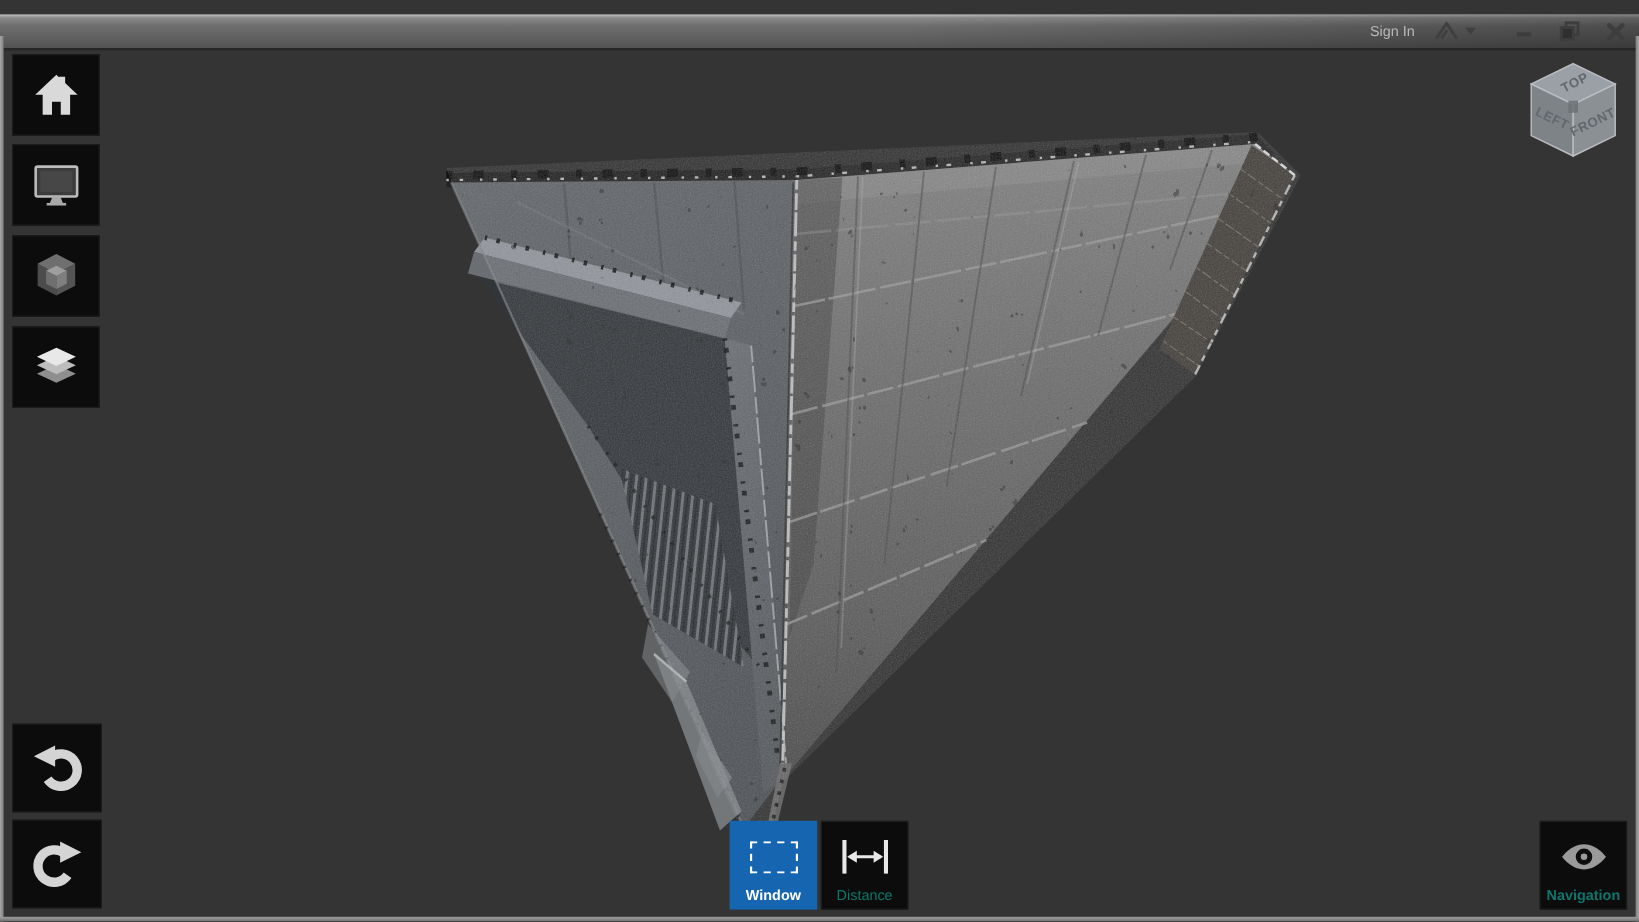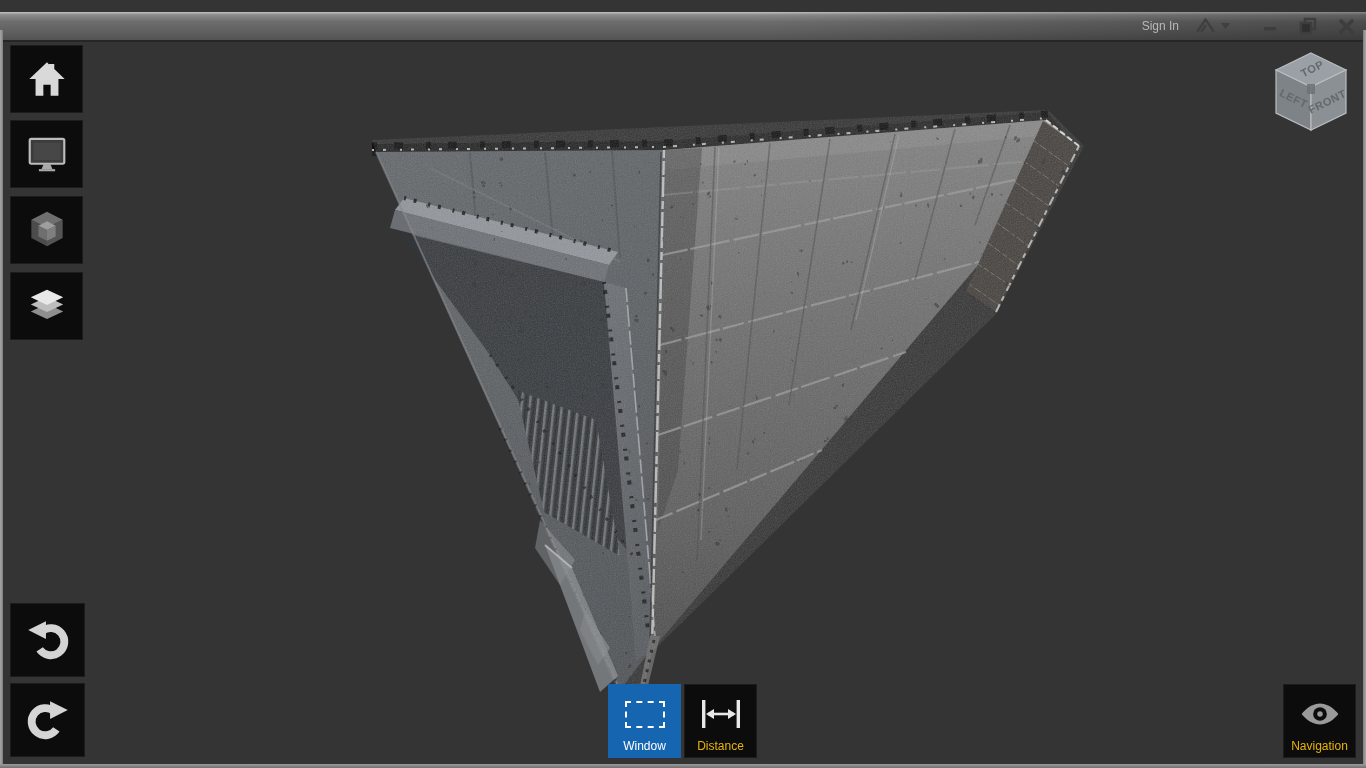--- a/index.html
+++ b/index.html
@@ -33,28 +33,28 @@
   .tool-btn{
     position:absolute;left:10px;width:73px;height:68px;background:#0c0c0c;
     display:flex;align-items:center;justify-content:center;z-index:20;cursor:pointer;
     box-shadow:inset 0 0 0 1px #1c1c1c;
   }
   .tb1{top:45px}.tb2{top:120px}.tb3{top:196px}.tb4{top:272px}
   .tb-undo{top:603px;height:74px;width:75px}.tb-redo{top:683px;height:74px;width:75px}
   
   .bottom-btn{
     position:absolute;top:684px;width:73px;height:74px;background:#0c0c0c;
-    color:#eab308;display:flex;flex-direction:column;align-items:center;
+    color:#0f766e;display:flex;flex-direction:column;align-items:center;
     z-index:20;cursor:pointer;font-size:12px;box-shadow:inset 0 0 0 1px #1c1c1c;
   }
   .bottom-btn .ic{flex:1;display:flex;align-items:center;justify-content:center;padding-top:4px;}
   .bottom-btn .lbl{padding-bottom:6px;line-height:12px;}
-  .btn-window{left:608px;background:#1565b0;color:#ffffff;box-shadow:none;}
+  .btn-window{left:608px;background:#1565b0;color:#ffffff;box-shadow:none;font-weight:bold;}
   .btn-distance{left:684px;}
-  .btn-nav{left:1283px;}
+  .btn-nav{left:1283px;font-weight:bold;}
   .dashed-rect{width:36px;height:23px;border:2px dashed #ffffff;border-radius:1px;}
   
   .viewcube{position:absolute;left:1270px;top:48px;width:82px;height:92px;z-index:20;cursor:pointer;}
   .vc-label{font-size:11px;fill:#64686d;font-weight:bold;letter-spacing:.5px;}
 </style>
 </head>
 <body>
 
 <svg class="scene" viewBox="3 30 1360 734">
   <defs>

